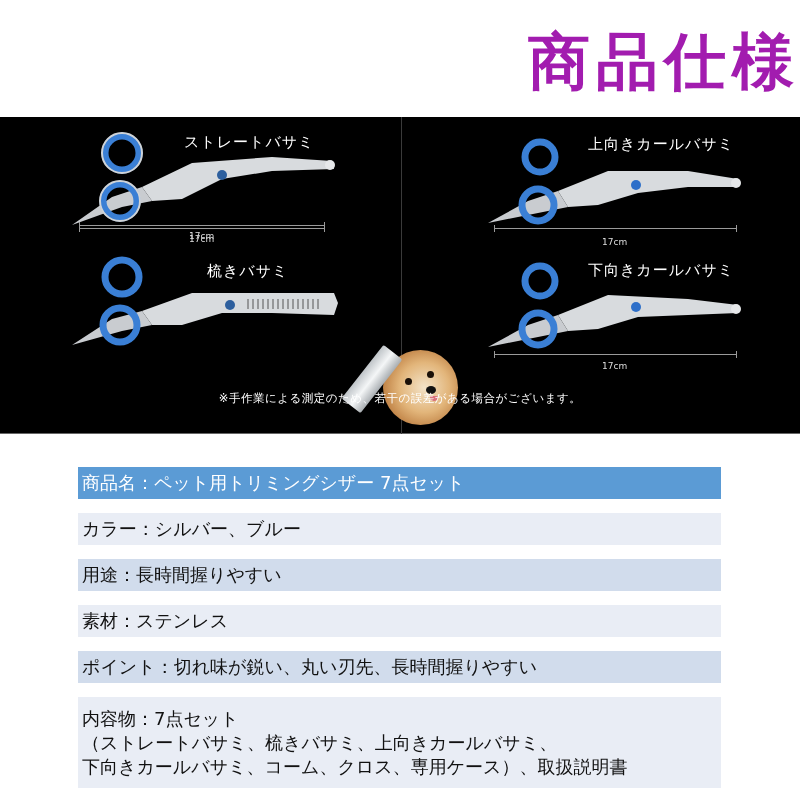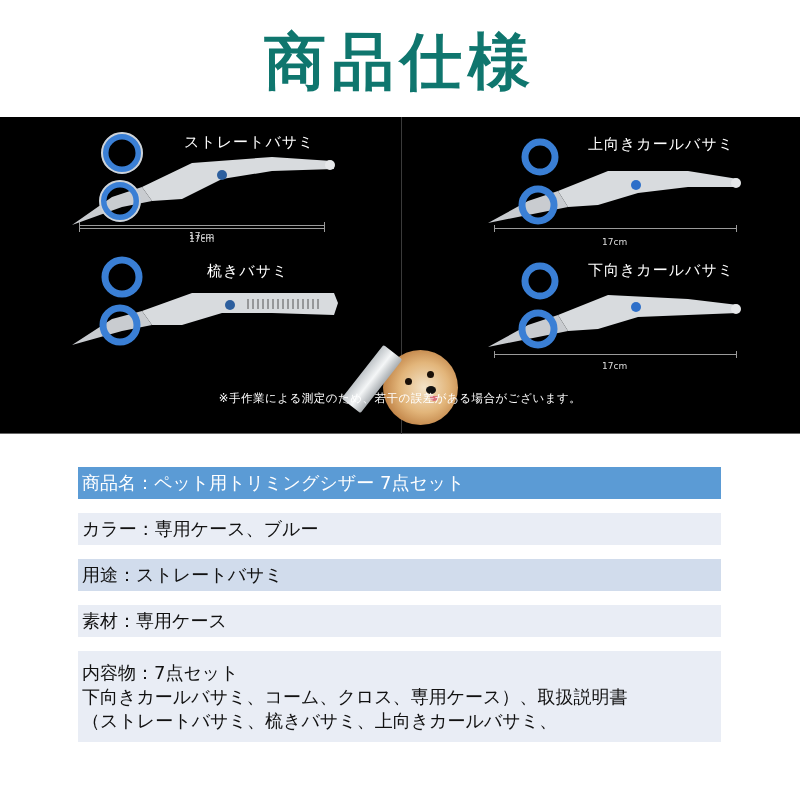--- a/index.html
+++ b/index.html
@@ -1,21 +1,21 @@
 <!DOCTYPE html>
 <html><head>
 <meta charset="utf-8">
 <style>
   * { margin:0; padding:0; box-sizing:border-box; }
   html, body { width:800px; height:800px; background:#ffffff; overflow:hidden; }
   body { font-family: "DejaVu Sans", "Liberation Sans", sans-serif; position:relative; }
 
   .page-title {
-    position:absolute; top:22px; left:0; width:800px; text-align:center;
-    font-size:62px; font-weight:bold; color:#0f766e; letter-spacing:6px; line-height:80px;
+    position:absolute; top:22px; left:0; width:800px; text-align:right;
+    font-size:62px; font-weight:bold; color:#a21caf; letter-spacing:6px; line-height:80px;
   }
 
   .product-panel {
     position:absolute; top:117px; left:0; width:800px; height:317px; background:#000;
     border-bottom:1px solid #666;
   }
   .panel-divider {
     position:absolute; left:401px; top:0; width:1px; height:317px; background:#3a3a3a;
   }
   .scissor-card { position:absolute; }
@@ -155,21 +155,22 @@
     <div class="dog-nose" style="left:43px;top:36px;"></div>
     <div class="dog-tongue" style="left:47px;top:46px;"></div>
   </div>
   <div class="clipper"></div>
 
   <div class="disclaimer" style="top:274px;">※手作業による測定のため、若干の誤差がある場合がございます。</div>
 </div>
 
 <div class="spec-table">
   <div class="spec-row header">商品名：ペット用トリミングシザー 7点セット</div>
-  <div class="spec-row light">カラー：専用ケース、ブルー</div>
-  <div class="spec-row dark">用途：ストレートバサミ</div>
-  <div class="spec-row light">素材：専用ケース</div>
+  <div class="spec-row light">カラー：シルバー、ブルー</div>
+  <div class="spec-row dark">用途：長時間握りやすい</div>
+  <div class="spec-row light">素材：ステンレス</div>
+  <div class="spec-row dark">ポイント：切れ味が鋭い、丸い刃先、長時間握りやすい</div>
   <div class="spec-row multi">
     <span class="spec-line">内容物：7点セット</span>
+    <span class="spec-line">（ストレートバサミ、梳きバサミ、上向きカールバサミ、</span>
     <span class="spec-line">下向きカールバサミ、コーム、クロス、専用ケース）、取扱説明書</span>
-    <span class="spec-line">（ストレートバサミ、梳きバサミ、上向きカールバサミ、</span>
   </div>
 </div>
 
 </body></html>

